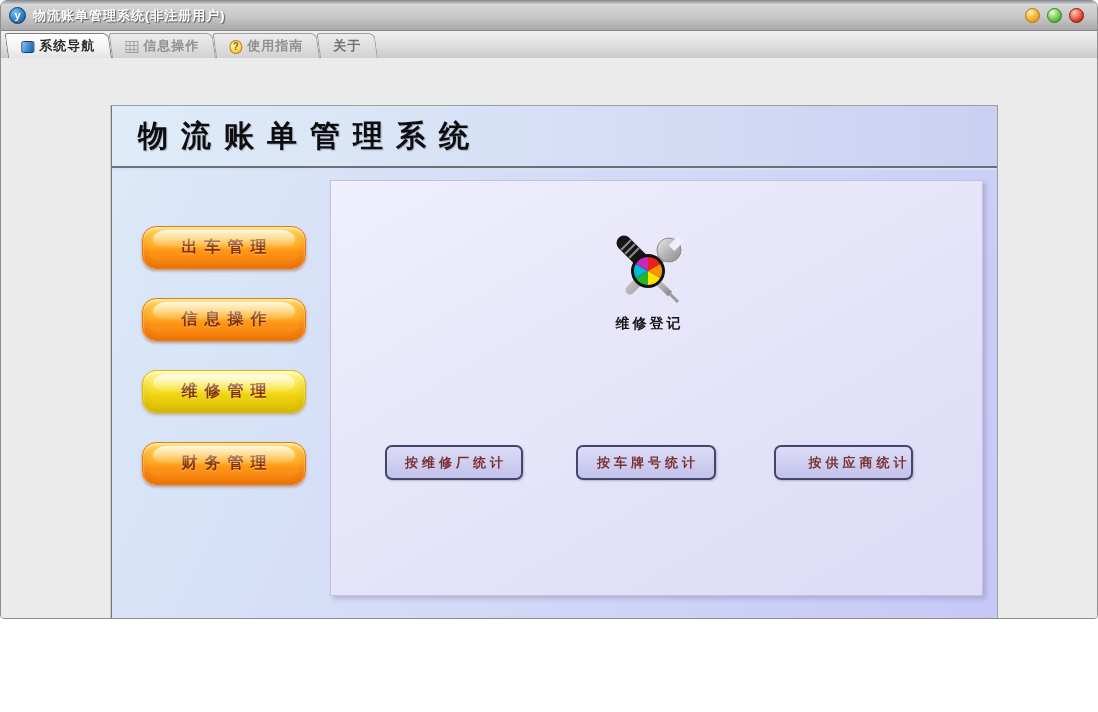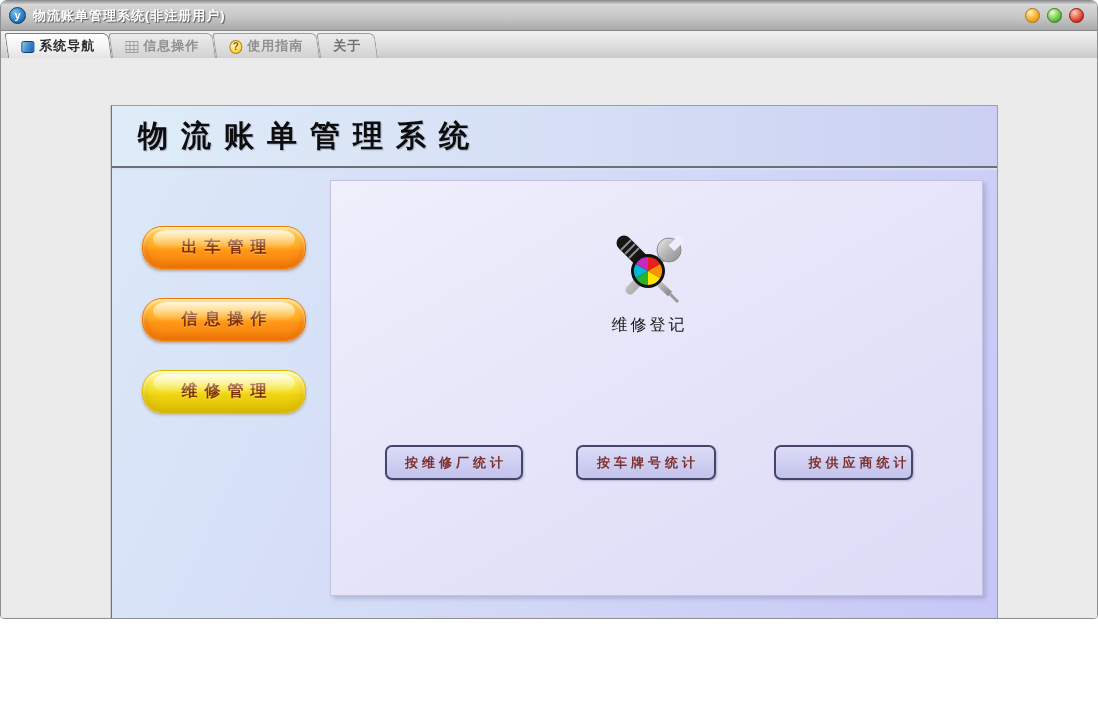--- a/index.html
+++ b/index.html
@@ -65,21 +65,21 @@
     box-shadow:-1px 0 0 #c9cdd1; background:#d5e2f6; }
   .panel-header { position:absolute; left:0; top:0; right:0; height:62px;
     background:linear-gradient(90deg,#dfecf8 0%, #d5def5 55%, #cbd0f2 100%);
     border-bottom:2px solid #6e6e76; display:flex; align-items:center; padding-left:26px; }
   .panel-title { font-size:30px; font-weight:bold; color:#0d0d0d; letter-spacing:13px;
     text-shadow:1px 1px 1px rgba(90,90,120,.35); }
   .panel-body { position:absolute; left:0; top:64px; right:0; bottom:0;
     background:linear-gradient(115deg,#dbe9f8 0%, #d2d8f6 55%, #c7c7f6 100%); }
 
   
-  .side-btn { position:absolute; left:30px; width:164px; height:43px; border-radius:20px;
+  .side-btn { position:absolute; left:30px; width:164px; height:43px; border-radius:14px;
     display:flex; align-items:center; justify-content:center;
     font-size:16px; font-weight:bold; letter-spacing:7px; text-indent:7px;
     color:#7c2e06; cursor:pointer; border:1px solid #ef7a02;
     background:linear-gradient(#ffd95e 0%, #ffae26 45%, #ff9417 60%, #fb8a0e 100%);
     box-shadow:0 2px 3px rgba(150,60,0,.45),
       inset 0 2px 3px rgba(255,255,255,.65), inset 0 -5px 9px rgba(215,90,0,.55);
     text-shadow:0 1px 0 rgba(255,220,150,.5); }
   .side-btn::before { content:""; position:absolute; left:10px; right:10px; top:3px;
     height:44%; border-radius:18px/12px; pointer-events:none;
     background:linear-gradient(rgba(255,255,255,.8), rgba(255,255,255,.05)); }
@@ -89,21 +89,21 @@
       inset 0 2px 3px rgba(255,255,255,.7), inset 0 -5px 9px rgba(200,160,0,.5); }
 
   
   .inner { position:absolute; left:218px; top:10px; width:653px; height:416px;
     background:linear-gradient(150deg,#f0effc 0%, #e4e3f9 55%, #dddbf6 100%);
     border:1px solid #c6bfe2;
     box-shadow:3px 3px 4px rgba(105,105,150,.30); }
 
   .shortcut { position:absolute; left:279px; top:52px; width:120px; margin-left:-22px;
     display:flex; flex-direction:column; align-items:center; cursor:pointer; }
-  .shortcut-label { margin-top:6px; font-size:16px; font-weight:normal; color:#141414;
+  .shortcut-label { margin-top:6px; font-size:14px; font-weight:bold; color:#141414;
     letter-spacing:3px; text-indent:3px; white-space:nowrap; }
 
   .stat { position:absolute; top:264px; height:35px; border-radius:7px;
     border:2px solid #45456a; cursor:pointer;
     background:linear-gradient(#dcdcf8 0%, #ccccf0 60%, #c3c3ec 100%);
     color:#7c3030; font-size:13px; font-weight:bold; letter-spacing:4px; text-indent:4px;
     font-family:inherit; box-shadow:1px 1px 2px rgba(90,90,130,.35); }
   .stat.b1 { left:54px; width:138px; }
   .stat.b2 { left:245px; width:140px; }
   .stat.b3 { left:443px; width:139px;padding-left:28px; }
@@ -152,20 +152,21 @@
 
       <div class="panel-header">
         <span class="panel-title">物流账单管理系统</span>
       </div>
 
       <div class="panel-body">
 
         <div class="side-btn" style="top:56px">出车管理</div>
         <div class="side-btn" style="top:128px">信息操作</div>
         <div class="side-btn selected" style="top:200px">维修管理</div>
+        <div class="side-btn" style="top:272px">财务管理</div>
 
         <div class="inner">
 
           <div class="shortcut">
             <svg width="76" height="76" viewBox="0 0 76 76">
               <defs>
                 <linearGradient id="sil" x1="0" y1="0" x2="1" y2="1">
                   <stop offset="0" stop-color="#ececec"></stop>
                   <stop offset="0.5" stop-color="#b6b6b6"></stop>
                   <stop offset="1" stop-color="#8a8a8a"></stop>

